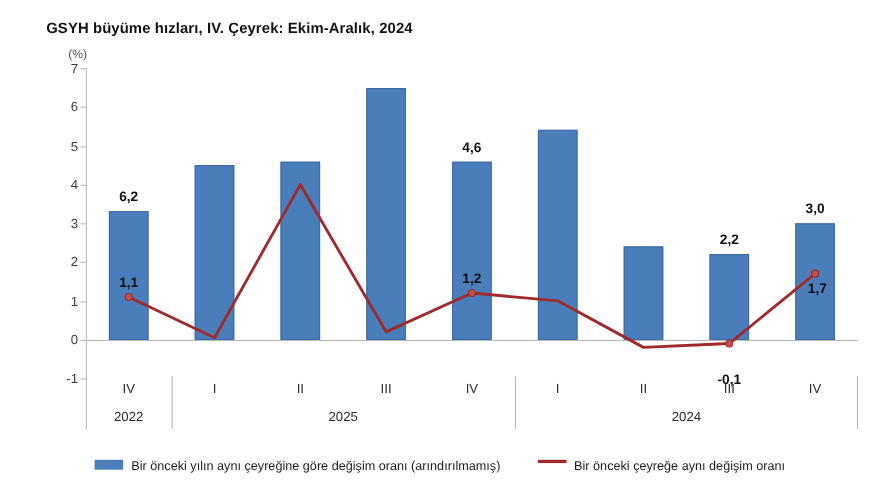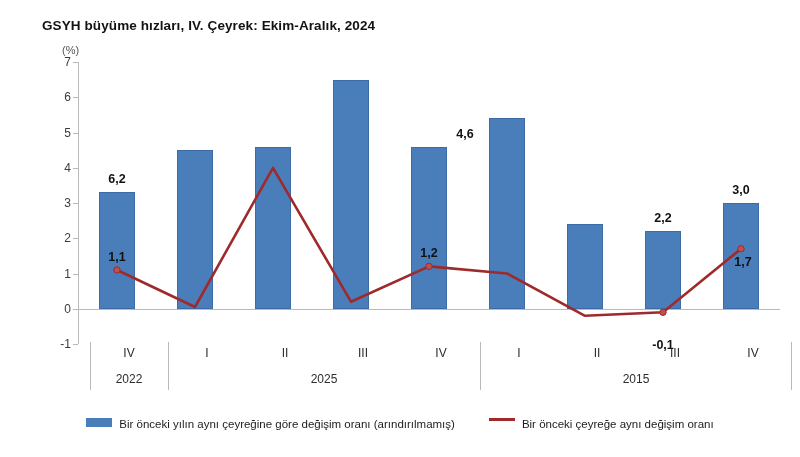--- a/index.html
+++ b/index.html
@@ -101,21 +101,21 @@
     position: absolute;
     left: 0;
     top: 0;
     width: 702px;
     height: 282px;
     overflow: visible;
   }
   
   #cat-axis {
     position: absolute;
-    left: 90px;
+    left: 78px;
     top: 344px;
     width: 590px;
     height: 50px;
   }
   .cat-label {
     position: absolute;
     top: 2px;
     transform: translateX(-50%);
     font-size: 12px;
     color: #2c2c2c;
@@ -211,21 +211,21 @@
       </div>
     <svg id="line-svg" viewBox="0 0 702 282" preserveAspectRatio="none">
         <polyline points="39.0,208.0 117.0,245.0 195.0,105.8 273.0,239.7 351.0,204.4 429.0,211.5 507.0,253.8 585.0,250.3 663.0,186.8" fill="none" stroke="#9e2a2b" stroke-width="2.6" stroke-linejoin="round" stroke-linecap="round"></polyline>
         <circle cx="39.0" cy="208.0" r="3.2" fill="#c0504d" stroke="#9e2a2b" stroke-width="1"></circle>
         <circle cx="351.0" cy="204.4" r="3.2" fill="#c0504d" stroke="#9e2a2b" stroke-width="1"></circle>
         <circle cx="585.0" cy="250.3" r="3.2" fill="#c0504d" stroke="#9e2a2b" stroke-width="1"></circle>
         <circle cx="663.0" cy="186.8" r="3.2" fill="#c0504d" stroke="#9e2a2b" stroke-width="1"></circle>
       </svg>
     <div id="value-labels">
         <div class="bar-label" style="left: 39px; top: 110.425px;">6,2</div>
-        <div class="bar-label" style="left: 351px; top: 64.6px; margin-left: 36px;">4,6</div>
+        <div class="bar-label" style="left: 351px; top: 64.6px;">4,6</div>
         <div class="bar-label" style="left: 585px; top: 149.2px;">2,2</div>
         <div class="bar-label" style="left: 663px; top: 121px;">3,0</div>
         <div class="line-label" style="left: 39px; top: 187.975px;">1,1</div>
         <div class="line-label" style="left: 351px; top: 184.45px;">1,2</div>
         <div class="line-label" style="left: 585px; top: 256.275px; margin-top: 20px;">-0,1</div>
         <div class="line-label" style="left: 665px; top: 192.825px;">1,7</div>
       </div>
   </div>
 
   <div id="cat-axis">
@@ -235,21 +235,21 @@
       <div class="cat-label" style="left: 273px;">III</div>
       <div class="cat-label" style="left: 351px;">IV</div>
       <div class="cat-label" style="left: 429px;">I</div>
       <div class="cat-label" style="left: 507px;">II</div>
       <div class="cat-label" style="left: 585px;">III</div>
       <div class="cat-label" style="left: 663px;">IV</div>
       <div class="group-label" style="left: 39px;">2022</div>
       <div class="group-sep" style="left: 0px;"></div>
       <div class="group-label" style="left: 234px;">2025</div>
       <div class="group-sep" style="left: 78px;"></div>
-      <div class="group-label" style="left: 546px;">2015</div>
+      <div class="group-label" style="left: 546px;">2024</div>
       <div class="group-sep" style="left: 390px;"></div>
       <div class="group-sep" style="left: 701px;"></div>
     </div>
 
   <div id="legend">
     <div class="legend-item">
       <span class="legend-swatch-bar"></span>
       <span class="legend-text">Bir önceki yılın aynı çeyreğine göre değişim oranı (arındırılmamış)</span>
     </div>
     <div class="legend-item">

